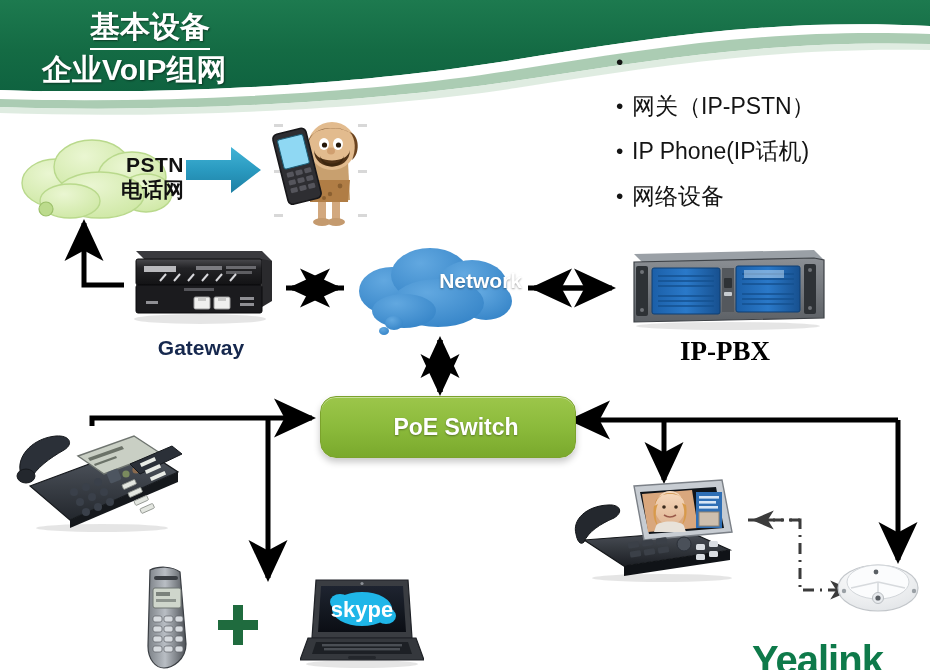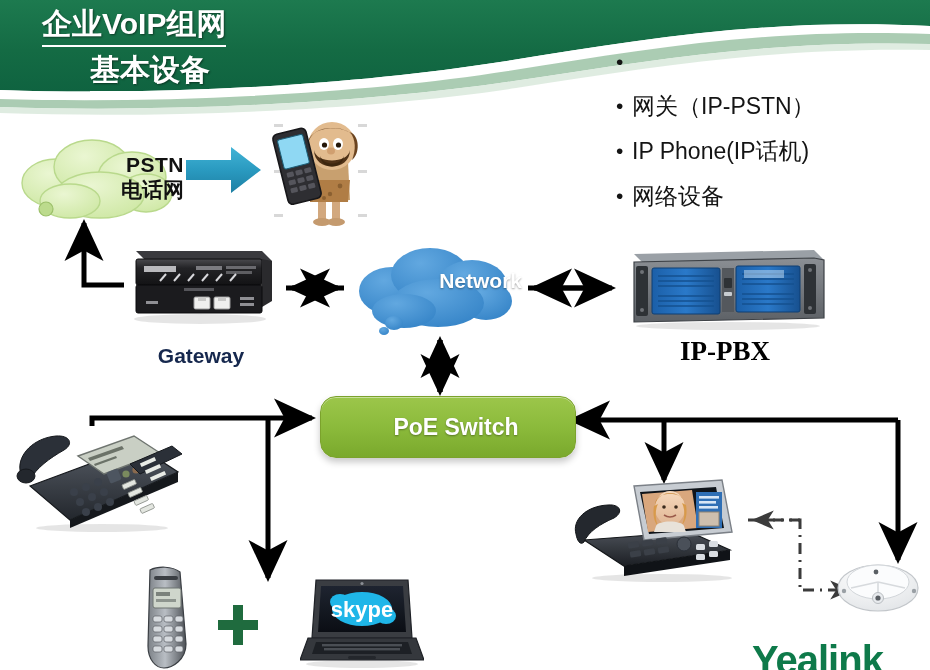--- a/index.html
+++ b/index.html
@@ -42,21 +42,21 @@
   #caveman{left:262px;top:2px;width:120px;height:120px;}
 
   
   #netcloud{left:352px;top:135px;width:170px;height:92px;}
   #netcloud .txt{position:absolute;left:0;top:26px;width:170px;text-align:right;
                  color:#ffffff;font-size:21px;font-weight:bold;
                  text-shadow:0 1px 2px rgba(0,0,0,.35);}
 
   
   #gateway{left:122px;top:131px;width:158px;height:90px;}
-  #gwcap{left:120px;top:228px;width:162px;font-size:21px;color:#16284e;margin-top:8px;}
+  #gwcap{left:120px;top:228px;width:162px;font-size:21px;color:#16284e;}
 
   
   #ippbx{left:618px;top:140px;width:212px;height:82px;}
   #pbxcap{left:620px;top:228px;width:210px;font-size:27px;color:#000000;
           font-family:"Liberation Serif","DejaVu Serif",serif;}
 
   
   #poe{left:320px;top:288px;width:238px;height:60px;border-radius:16px;
        background:linear-gradient(180deg,#9cc64a 0%,#8cbb3c 48%,#7aa92c 100%);
        border:1px solid #7ba22c;
@@ -93,22 +93,22 @@
     </defs>
     <path d="M0,0 L930,0 L930,26 C760,18 640,40 500,62 C360,84 170,96 0,90 Z" fill="url(#gBan)"></path>
     <path d="M0,90 C170,96 360,84 500,62 C640,40 760,18 930,26 L930,34
              C765,28 648,49 508,71 C368,93 172,104 0,99 Z" fill="#ffffff" opacity="0.9"></path>
     <path d="M0,99 C172,104 368,93 508,71 C648,49 765,28 930,34 L930,44
              C770,40 652,60 514,81 C376,102 174,113 0,107 Z" fill="#9cc3a6" opacity="0.85"></path>
     <path d="M0,107 C174,113 376,102 514,81 C652,60 770,40 930,44 L930,50
              C772,47 654,67 516,88 C378,109 176,119 0,113 Z" fill="#d7e7da" opacity="0.8"></path>
   </svg>
   <div id="title">
+    <span class="ln ln2">基本设备</span>
     <span class="ln ln1">企业VoIP组网</span>
-    <span class="ln ln2">基本设备</span>
   </div>
 </div>
 
 <div id="bullets">
   <div class="b">
     <span class="dot">•</span>
   </div>
   <div class="b">
     <span class="dot">•</span>
     <span>网关（IP-PSTN）</span>

